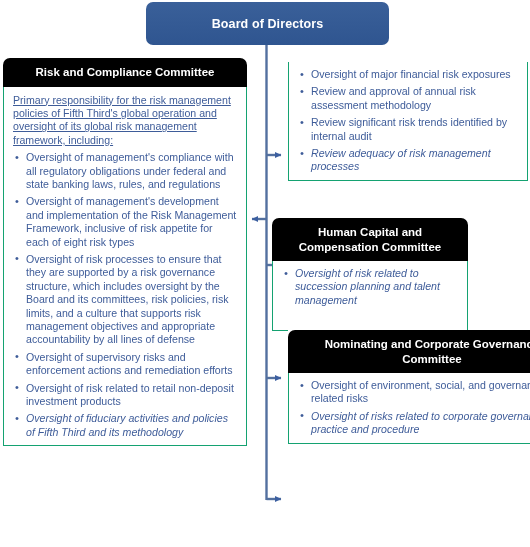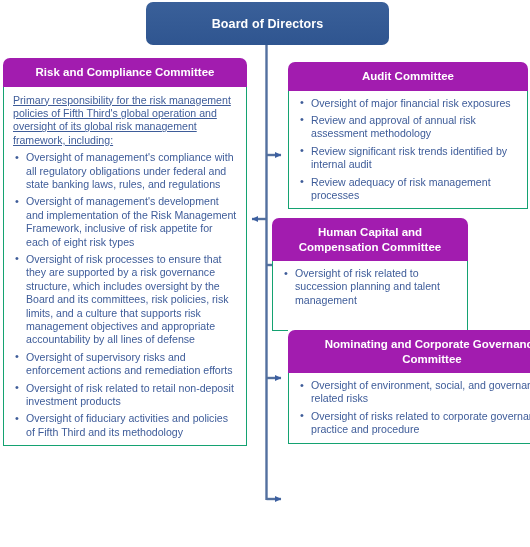--- a/index.html
+++ b/index.html
@@ -48,21 +48,21 @@
     letter-spacing: .1px;
   }
 
   
   .panel {
     position: absolute;
     box-sizing: border-box;
     background: #ffffff;
   }
   .panel-header {
-    background: #a21caf;
+    background: #000000;
     border-radius: 7px 7px 0 0;
     color: #ffffff;
     font-size: 11.5px;
     font-weight: bold;
     text-align: center;
     line-height: 14.5px;
     padding: 7px 10px 7px 10px;
     box-sizing: border-box;
   }
   .panel-body {
@@ -82,21 +82,21 @@
   .panel-body ul {
     list-style: none;
     margin: 0;
     padding: 0;
   }
   .panel-body li {
     position: relative;
     padding-left: 13px;
     margin: 0 0 4px 3px;
   }
-  .panel-body li:last-child { margin-bottom: 0; }
+  .panel-body li:last-child { margin-bottom: 0; font-style: italic; }
   .panel-body li::before {
     content: "\2022";
     position: absolute;
     left: 2px;
     top: -0.5px;
     font-size: 11px;
     line-height: 13.4px;
     color: #3e5c99;
   }
 
@@ -157,21 +157,20 @@
         <li>Oversight of management's development and implementation of the Risk Management Framework, inclusive of risk appetite for each of eight risk types</li>
         <li>Oversight of risk processes to ensure that they are supported by a risk governance structure, which includes oversight by the Board and its committees, risk policies, risk limits, and a culture that supports risk management objectives and appropriate accountability by all lines of defense</li>
         <li>Oversight of supervisory risks and enforcement actions and remediation efforts</li>
         <li>Oversight of risk related to retail non-deposit investment products</li>
         <li>Oversight of fiduciary activities and policies of Fifth Third and its methodology</li>
       </ul>
     </div>
   </div>
 
   <div class="panel" id="panel-audit">
-    <div class="panel-header">Audit Committee</div>
     <div class="panel-body">
       <ul>
         <li>Oversight of major financial risk exposures</li>
         <li>Review and approval of annual risk assessment methodology</li>
         <li>Review significant risk trends identified by internal audit</li>
         <li>Review adequacy of risk management processes</li>
       </ul>
     </div>
   </div>
 

